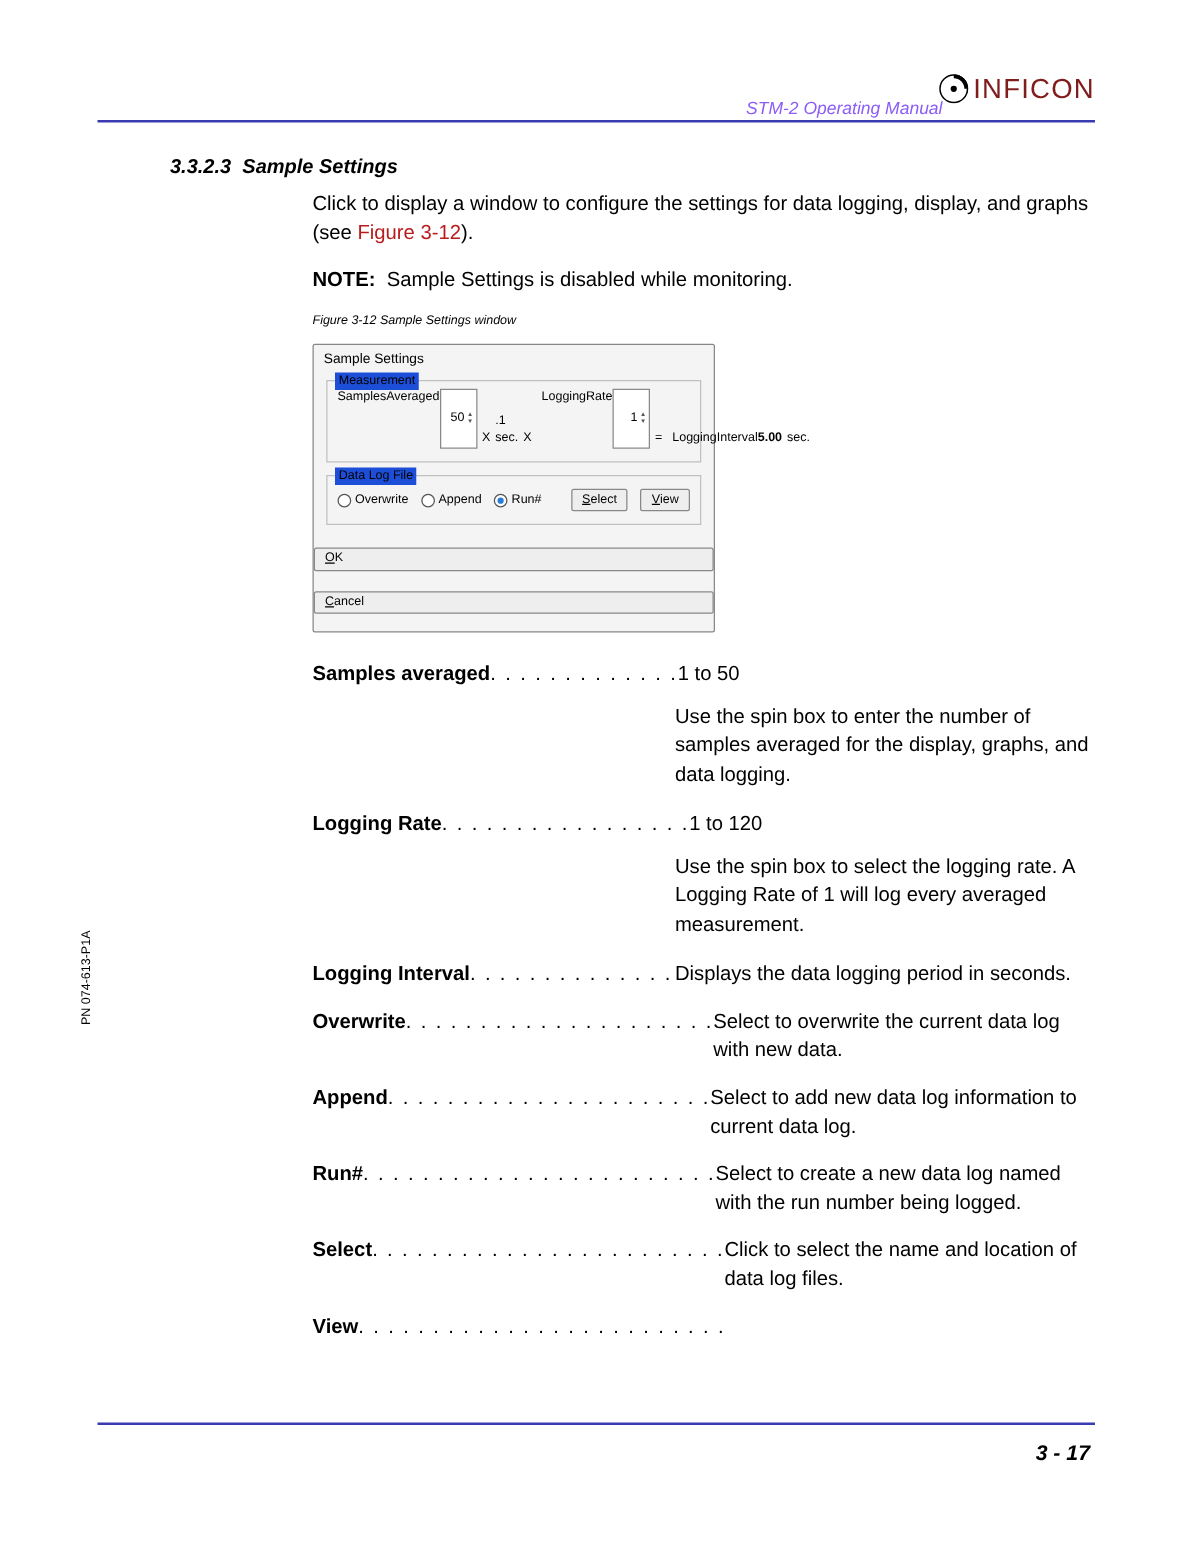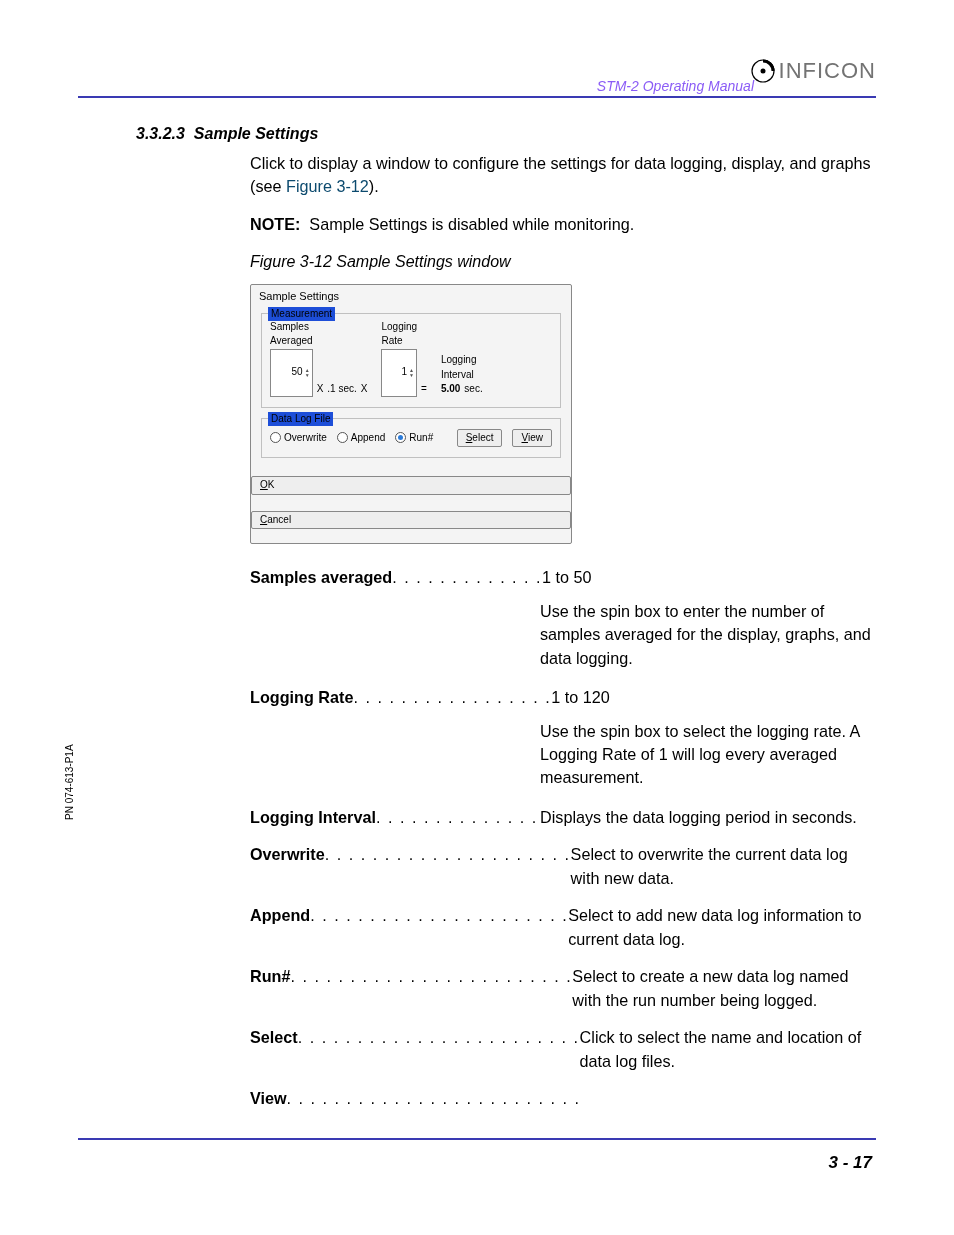--- a/index.html
+++ b/index.html
@@ -30,21 +30,21 @@
   }
   .hdr-logo {
     position: absolute;
     top: 58px;
     right: 78px;
     display: flex;
     align-items: center;
     font-weight: 400;
     font-size: 22px;
     letter-spacing: 1px;
-    color: #737373;
+    color: #7f1d1d;
   }
   .hdr-logo svg { width: 24px; height: 24px; margin-right: 4px; }
   .hdr-rule {
     position: absolute;
     top: 96px;
     left: 78px;
     right: 78px;
     border-top: 2px solid #3a3ab3;
   }
 
@@ -74,24 +74,24 @@
   .body {
     position: absolute;
     left: 250px;
     top: 152px;
     width: 630px;
     font-size: 16.2px;
     line-height: 1.45;
   }
   .body p { margin: 0 0 14px 0; }
   .note-label { font-weight: bold; margin-top: 16px; }
-  .fig-link { color: #0c4a6e; }
+  .fig-link { color: #b91c1c; }
   .fig-caption {
     font-style: italic;
-    font-size: 16px;
+    font-size: 10px;
     margin: 6px 0 10px 0;
   }
 
   
   .dlg {
     width: 320px;
     border: 1px solid #888;
     border-radius: 2px;
     background: #f4f4f4;
     font-size: 10px;
@@ -117,21 +117,21 @@
     padding: 0 3px;
     font-size: 10px;
   }
   .row-meas {
     display: flex;
     align-items: flex-end;
     gap: 4px;
   }
   .col {
     display: flex;
-    flex-direction: column;
+    flex-direction: row;
     font-size: 10px;
   }
   .spin {
     display: inline-flex;
     align-items: center;
     border: 1px solid #888;
     background: #fff;
     height: 14px;
     padding: 16px 2px;
     font-size: 10px;

